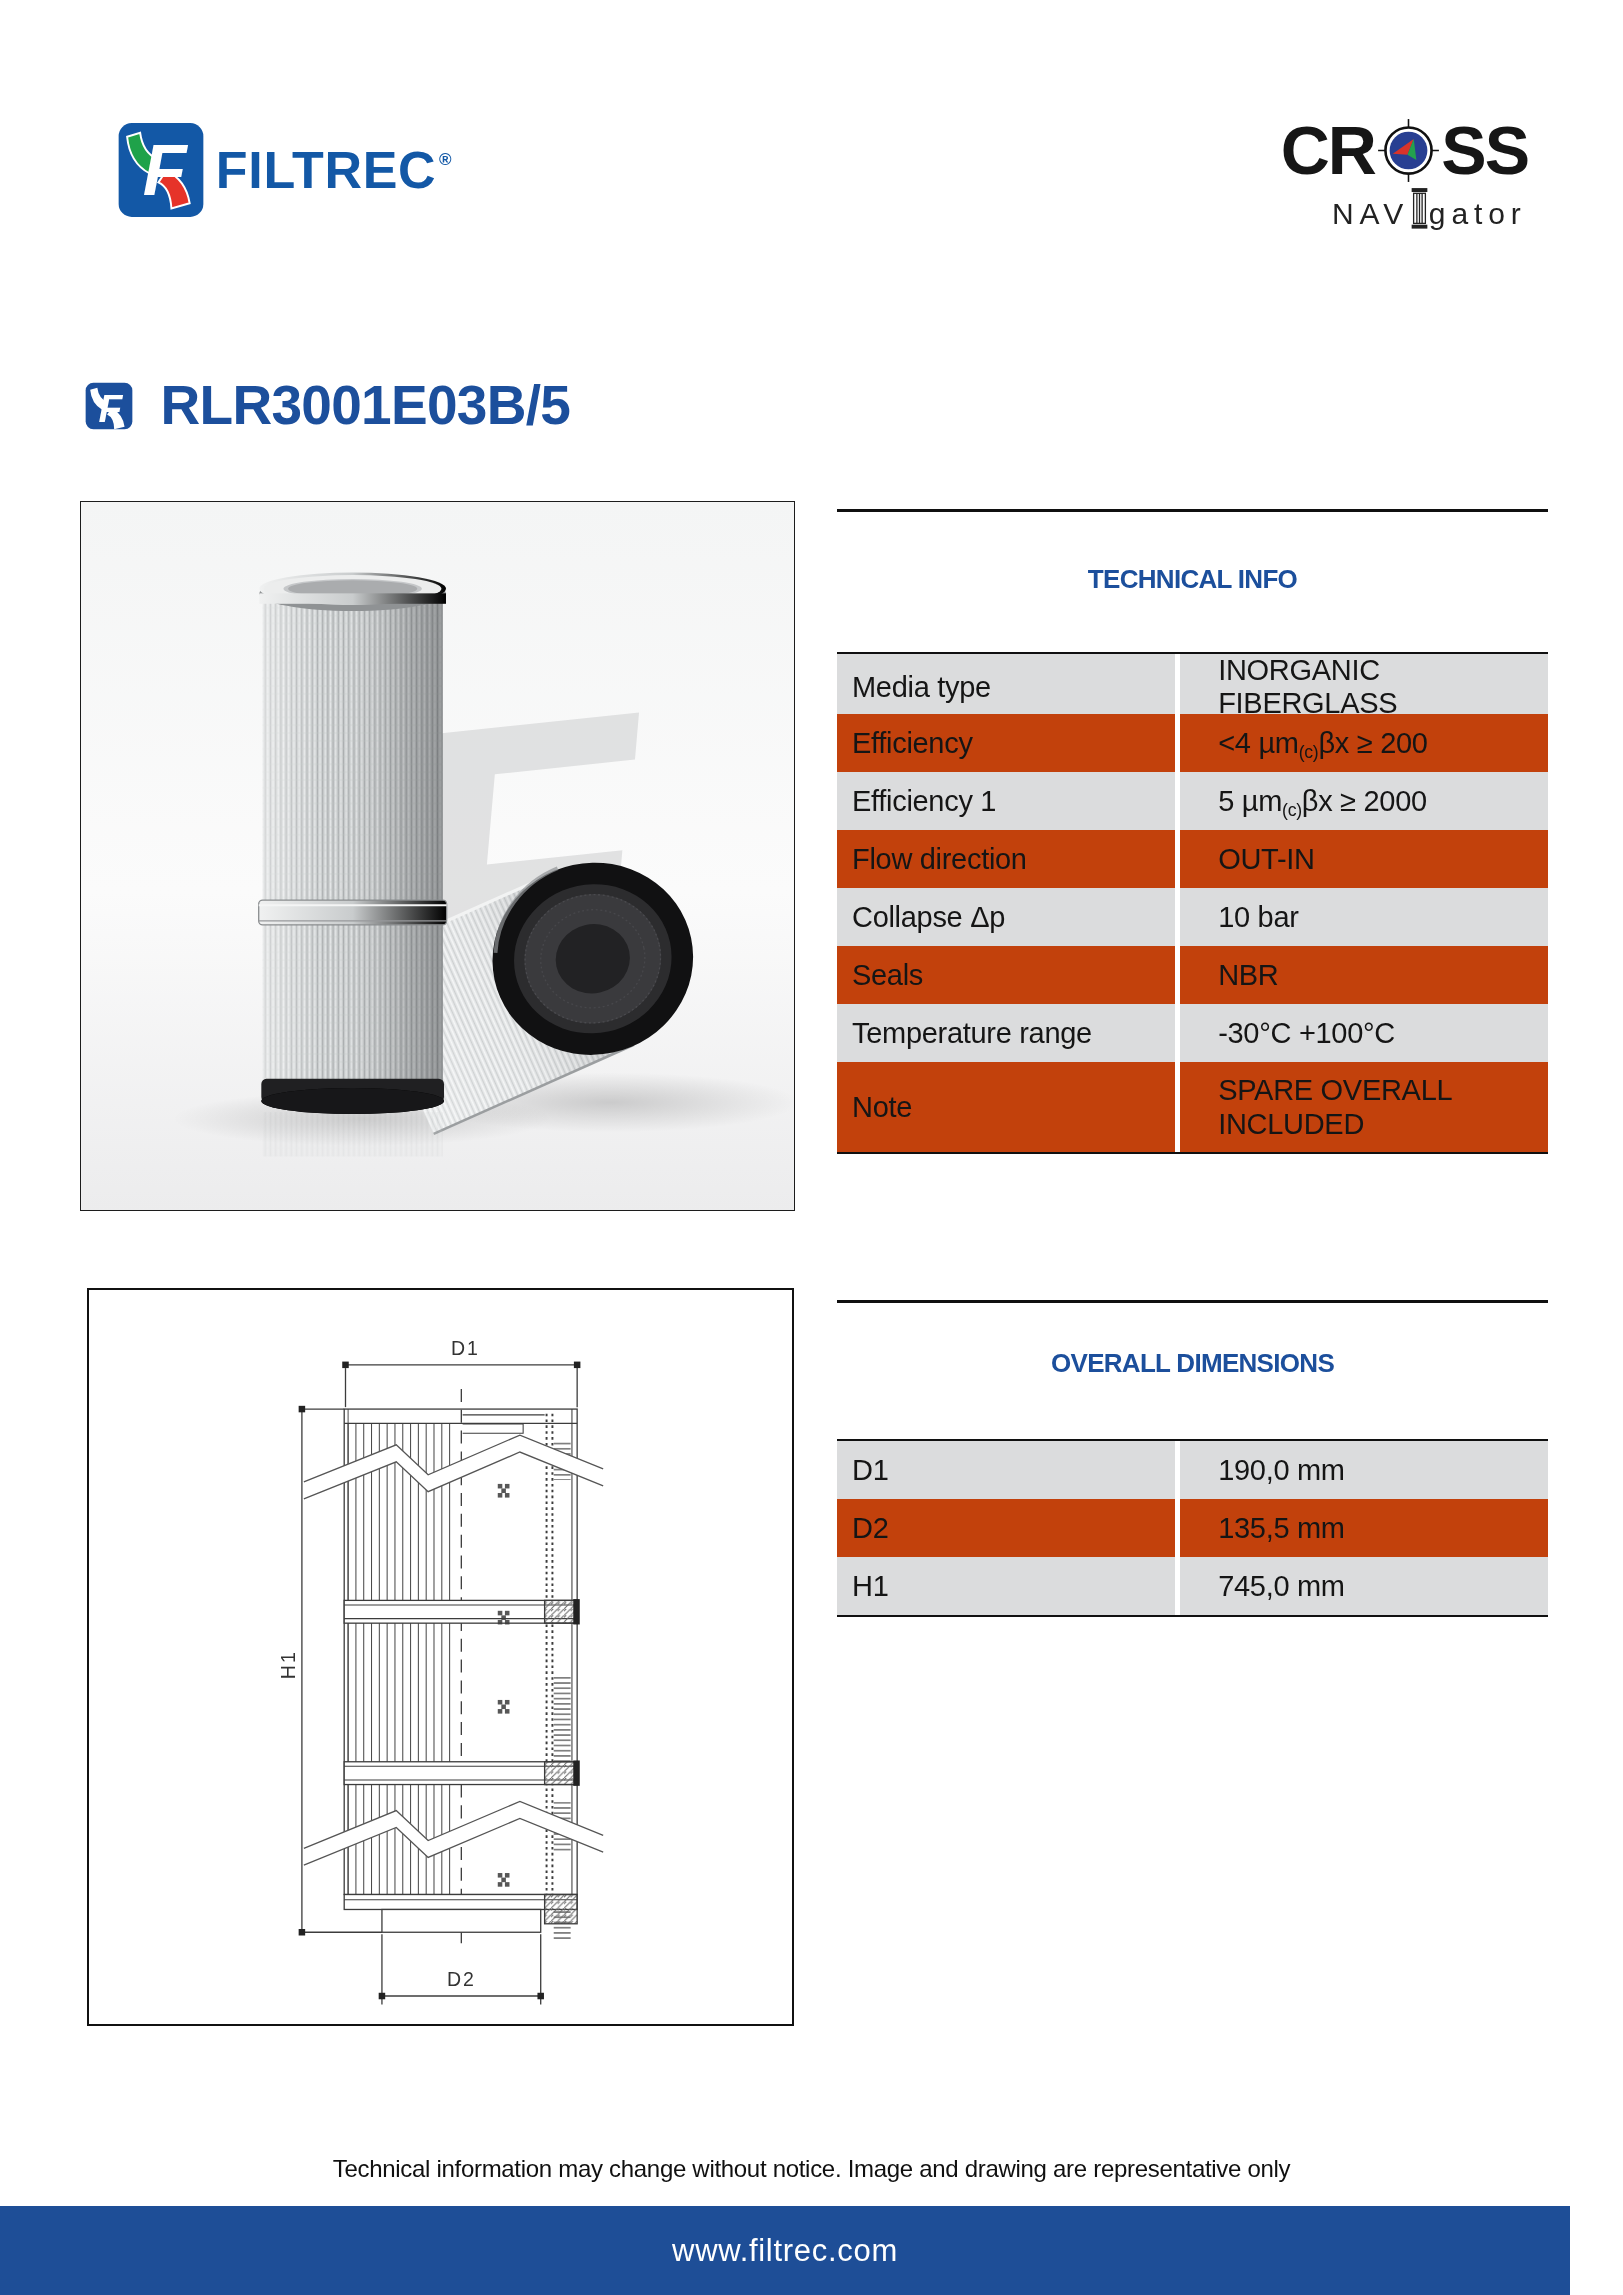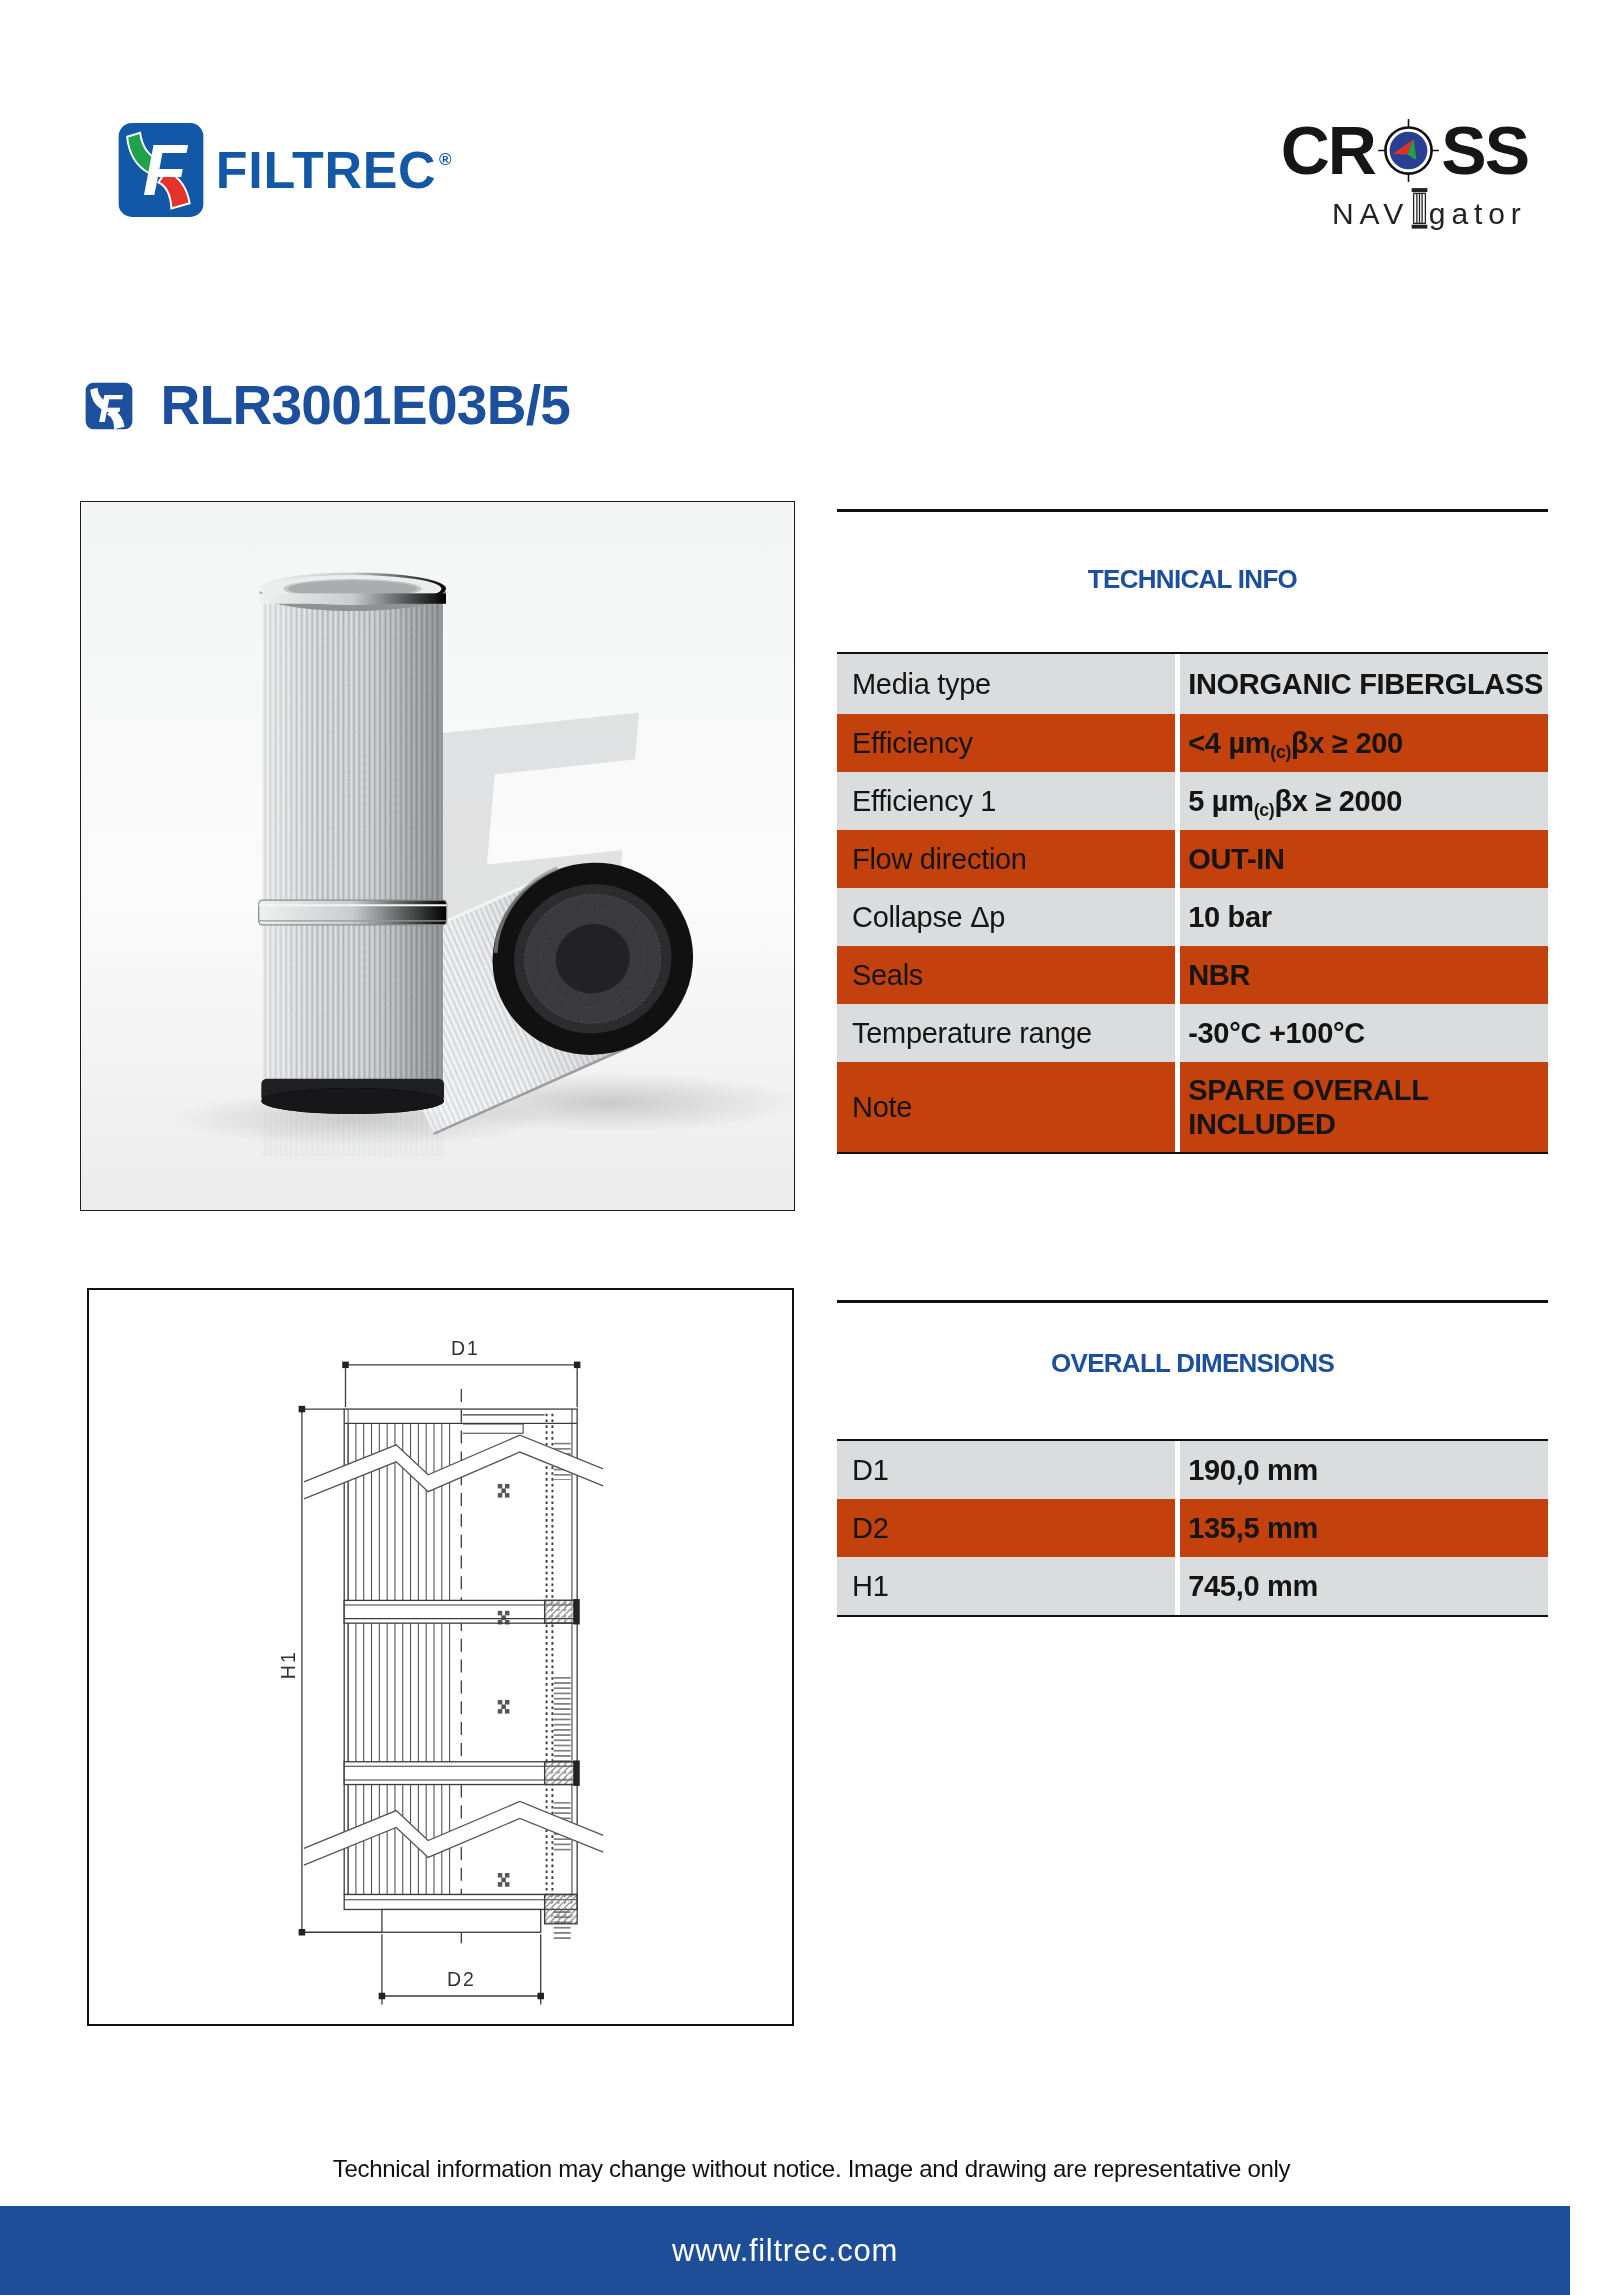--- a/index.html
+++ b/index.html
@@ -39,21 +39,21 @@
   .title-tech { top:564px; }
   .title-dim  { top:1348px; }
 
   .data-table { position:absolute; left:837px; width:711px; border-top:2.6px solid #101010; border-bottom:2.6px solid #101010; background:#fff; }
   .tech-table { top:652px; }
   .dim-table  { top:1439px; }
   .t-row { display:grid; grid-template-columns:338px 368px; column-gap:5.2px; }
   .t-row .cell { display:flex; align-items:center; font-size:29px; letter-spacing:-0.3px; color:#151515; background:#c2410c; }
   .t-row.grey .cell { background:#dbdcdd; }
   .t-row .label { padding-left:15px; }
-  .t-row .value { padding-left:8px;font-weight:bold; }
+  .t-row .value { padding-left:38px; }
   .h-std  { height:58px; }
   .h-first{ height:60px; }
   .h-note { height:90px; }
   .h-dim  { height:58px; }
   .subscr { font-size:17.7px; position:relative; top:9.2px; }
   .wrap-narrow { display:inline-block; max-width:281px; line-height:1.18; }
 
   
   .disclaimer { position:absolute; top:2155px; left:0; width:1623px; text-align:center; font-size:24px; color:#101010; letter-spacing:-0.3px; }
   .footer-bar { position:absolute; top:2206px; left:0; width:1570px; height:90px; background:#1e4e97; }

